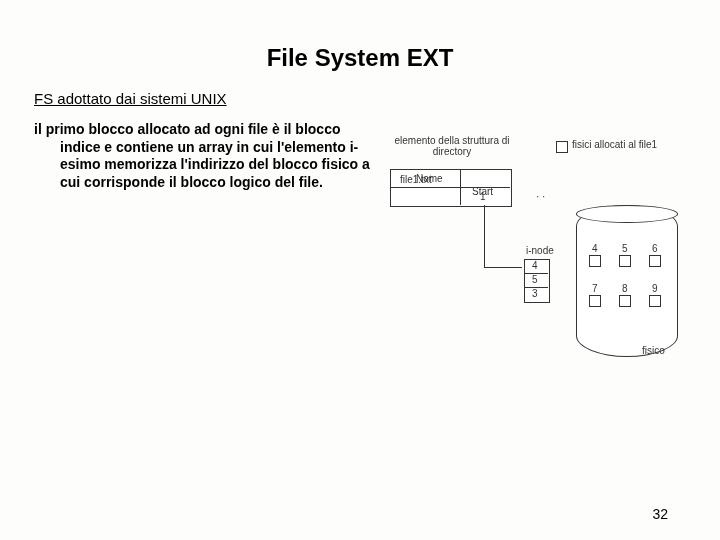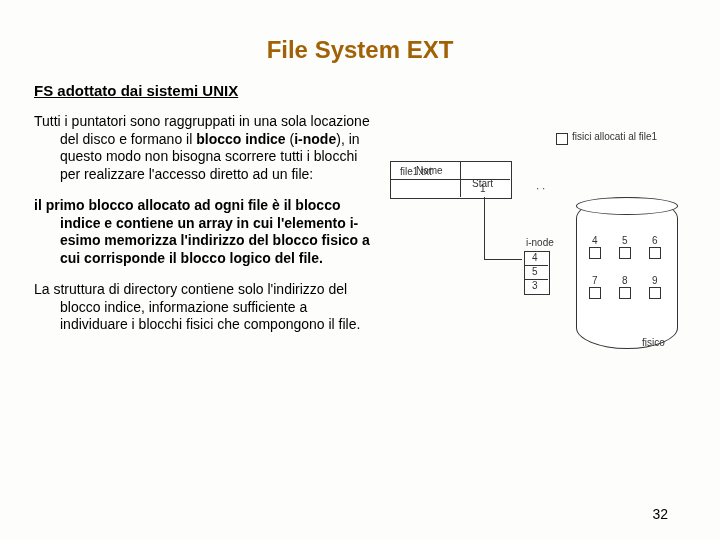--- a/index.html
+++ b/index.html
@@ -9,26 +9,26 @@
     background:#fdfdfc;
     position:relative;
     box-sizing:border-box;
     padding:28px 34px 20px 34px;
     color:#000;
   }
   .title{
     text-align:center;
     font-size:24px;
     font-weight:bold;
-    color:#a16207;
-    margin:8px 0 18px 0;
+    color:#000000;
+    margin:16px 0 18px 0;
   }
   .subtitle{
     font-size:15px;
-    font-weight:bold;
+    font-weight:normal;
     text-decoration:underline;
     margin:0 0 14px 0;
   }
   .columns{
     display:flex;
     gap:12px;
   }
   .text-col{
     width:340px;
   }
@@ -74,37 +74,32 @@
 </style>
 </head>
 <body>
 
 <h1 class="title">File System EXT</h1>
 <p class="subtitle">FS adottato dai sistemi UNIX</p>
 
 <div class="columns">
   <div class="text-col">
 
-    <p class="para">
-      <span class="hang">Tutti i puntatori sono raggruppati in una sola locazione del disco e formano il <span class="b">blocco indice</span> (<span class="b">i-node</span>), in questo modo non bisogna scorrere tutti i blocchi per realizzare l'accesso diretto ad un file:</span>
-    </p>
 
     <p class="para em">
       <span class="hang">il primo blocco allocato ad ogni file è il blocco indice e contiene un array in cui l'elemento i-esimo memorizza l'indirizzo del blocco fisico a cui corrisponde il blocco logico del file.</span>
     </p>
 
-    <p class="para">
-      <span class="hang">La struttura di directory contiene solo l'indirizzo del blocco indice, informazione sufficiente a individuare i blocchi fisici che compongono il file.</span>
-    </p>
 
   </div>
 
   <div class="diagram-col">
     <div class="diag">
 
+      <div class="lbl" style="left:6px;top:0;width:120px;white-space:normal;text-align:center">elemento della struttura di directory</div>
       <div class="box sq" style="left:170px;top:6px"></div>
       <div class="lbl" style="left:186px;top:4px">fisici allocati al file1</div>
 
       <div class="box" style="left:4px;top:34px;width:120px;height:36px"></div>
       <div class="line" style="left:4px;top:52px;width:120px;height:1px"></div>
       <div class="line" style="left:74px;top:34px;width:1px;height:36px"></div>
       <div class="lbl" style="left:30px;top:38px">Nome</div>
       <div class="lbl" style="left:86px;top:51px">Start</div>
       <div class="lbl" style="left:14px;top:39px">file1.txt</div>
       <div class="lbl" style="left:94px;top:56px">1</div>

